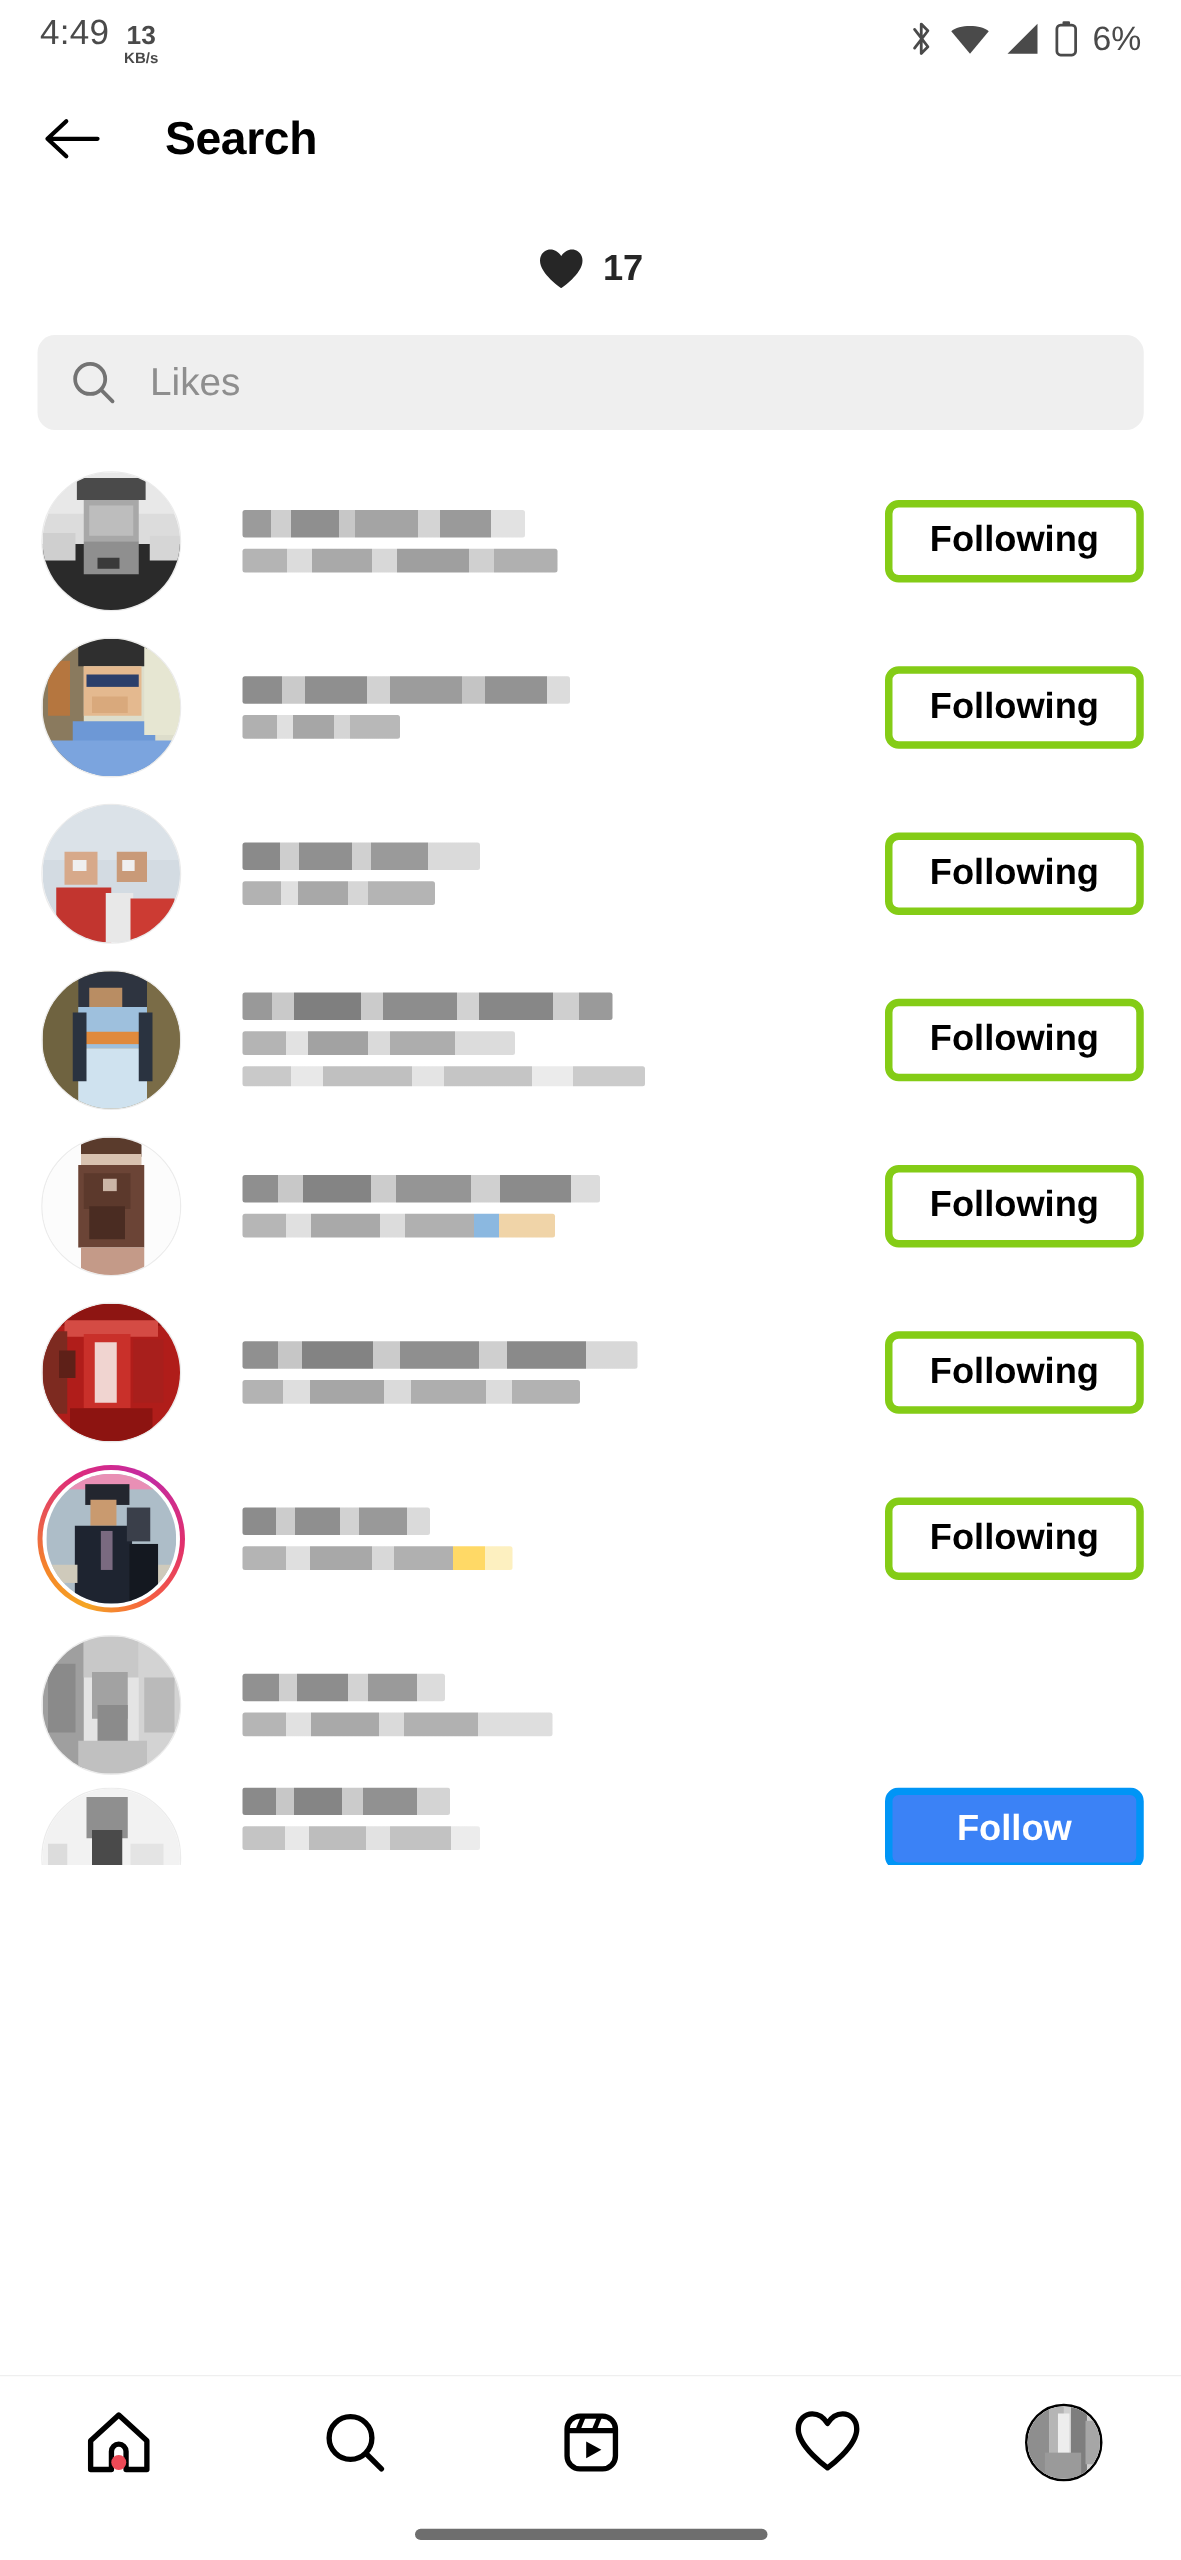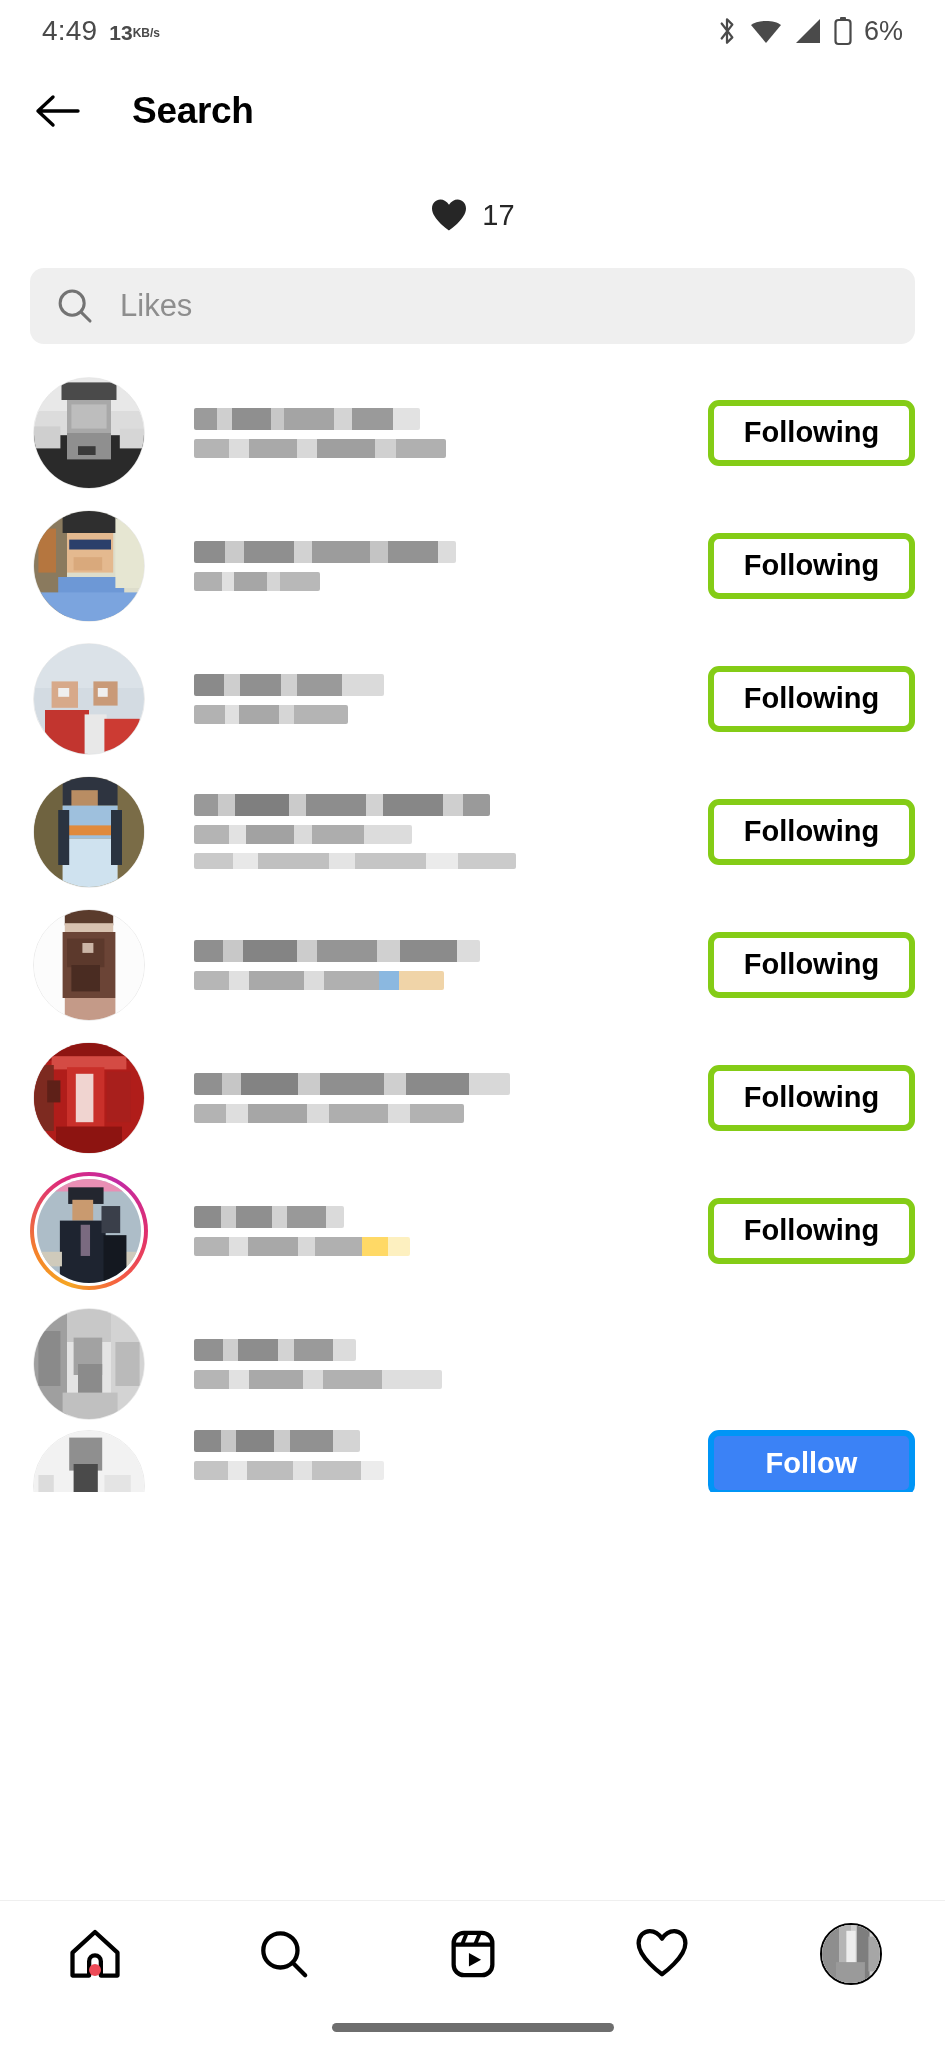--- a/index.html
+++ b/index.html
@@ -7,45 +7,45 @@
   html,body { background:#fff; }
   body {
     width:945px; height:2048px;
     font-family:"Liberation Sans", sans-serif;
     color:#000; overflow:hidden; position:relative;
   }
 
   
   .statusbar {
     height:62px; display:flex; align-items:center;
-    padding:0 42px; color:#4a4a4a;
+    padding:0 32px; color:#4a4a4a;
   }
   .sb-left { display:flex; align-items:baseline; gap:12px; }
   .sb-time { font-size:28px; font-weight:400; letter-spacing:.2px; color:#4a4a4a; }
-  .sb-net { display:flex; flex-direction:row; align-items:center; line-height:1; }
+  .sb-net { display:flex; flex-direction:column; align-items:center; line-height:1; }
   .sb-net-num { font-size:21px; font-weight:600; color:#4a4a4a; }
   .sb-net-unit { font-size:12px; font-weight:700; color:#4a4a4a; margin-top:1px; }
   .sb-spacer { flex:1; }
   .sb-right { display:flex; align-items:center; gap:9px; }
   .sb-batt-pct { font-size:27px; color:#4a4a4a; margin-left:2px; }
 
   
   .appbar {
     height:98px; display:flex; align-items:center;
     padding:0 30px; gap:48px;
   }
   .back-btn { width:54px; height:54px; display:flex; align-items:center; justify-content:center; cursor:pointer; }
   .appbar-title { font-size:37px; font-weight:700; letter-spacing:-.3px; }
 
   
   .likebar {
     height:96px; display:flex; align-items:center; justify-content:center;
     gap:14px; padding-top:14px;
   }
-  .likebar .count { font-size:29px; font-weight:400; color:#262626; }
+  .likebar .count { font-size:29px; font-weight:700; color:#262626; }
 
   
   .search-wrap { padding:12px 30px 0 30px; }
   .search-bar {
     height:76px; background:#efefef; border-radius:14px;
     display:flex; align-items:center; gap:26px; padding:0 26px;
   }
   .search-placeholder { font-size:31px; color:#8e8e8e; }
 
   

